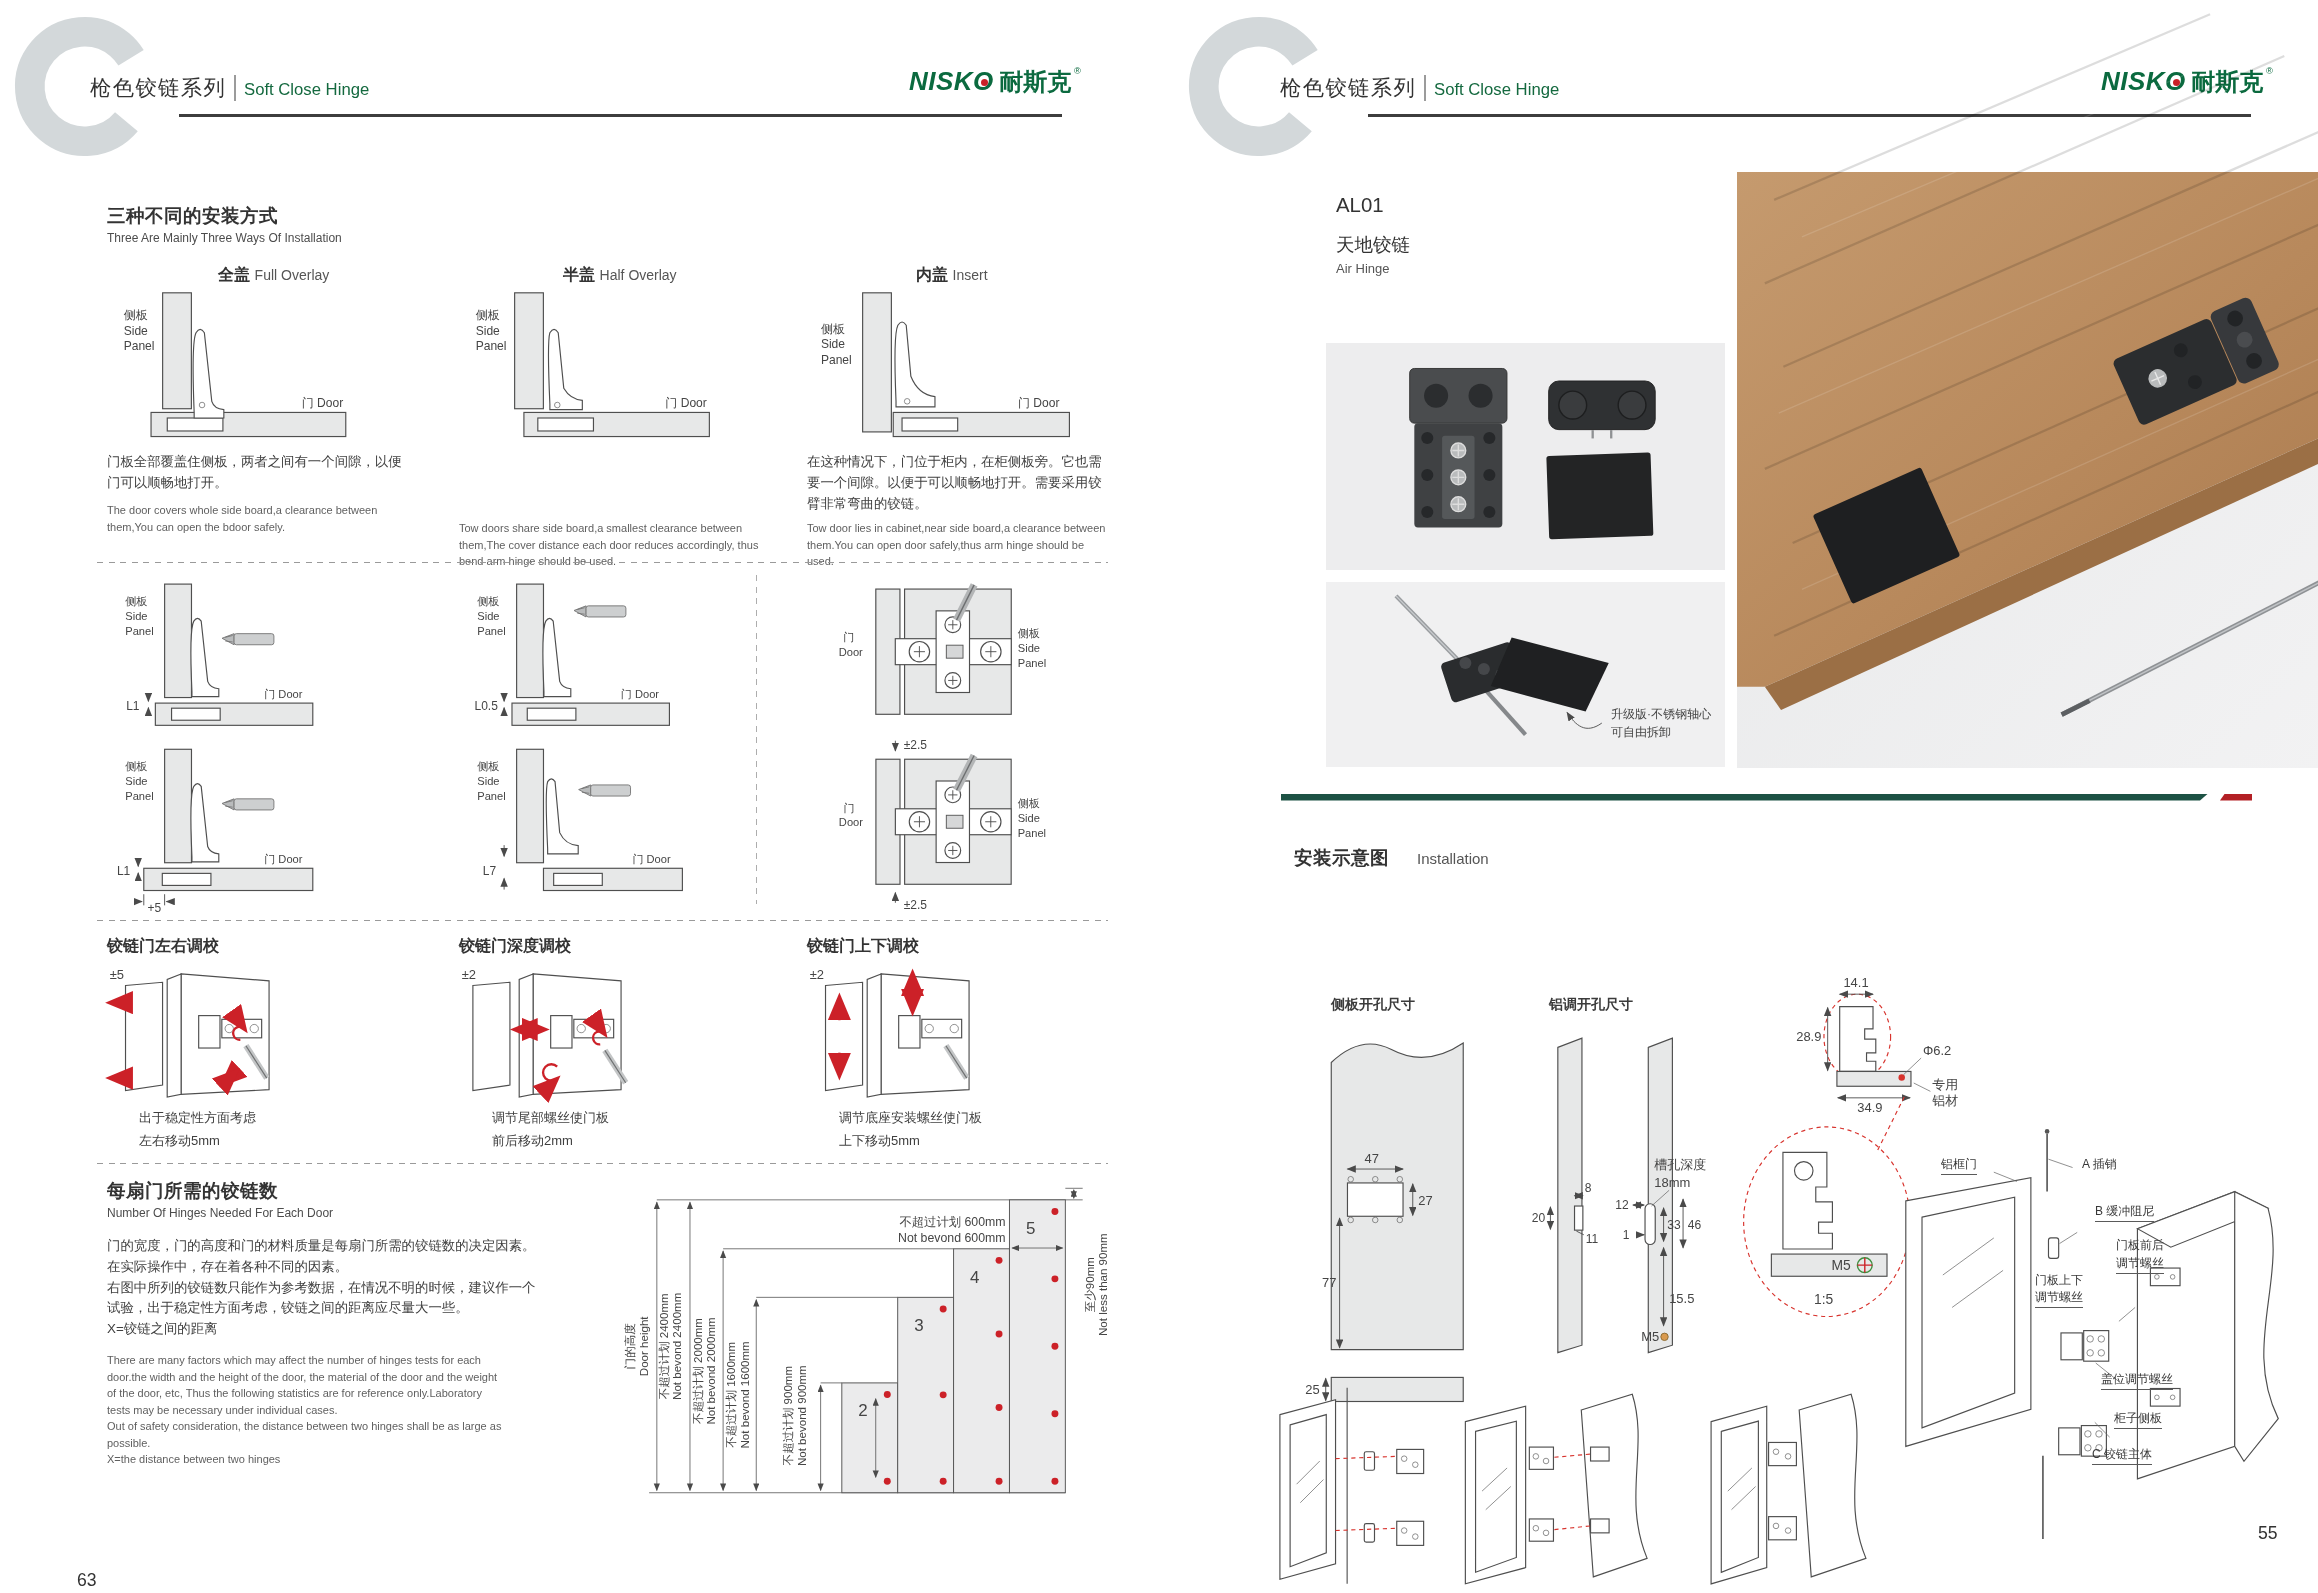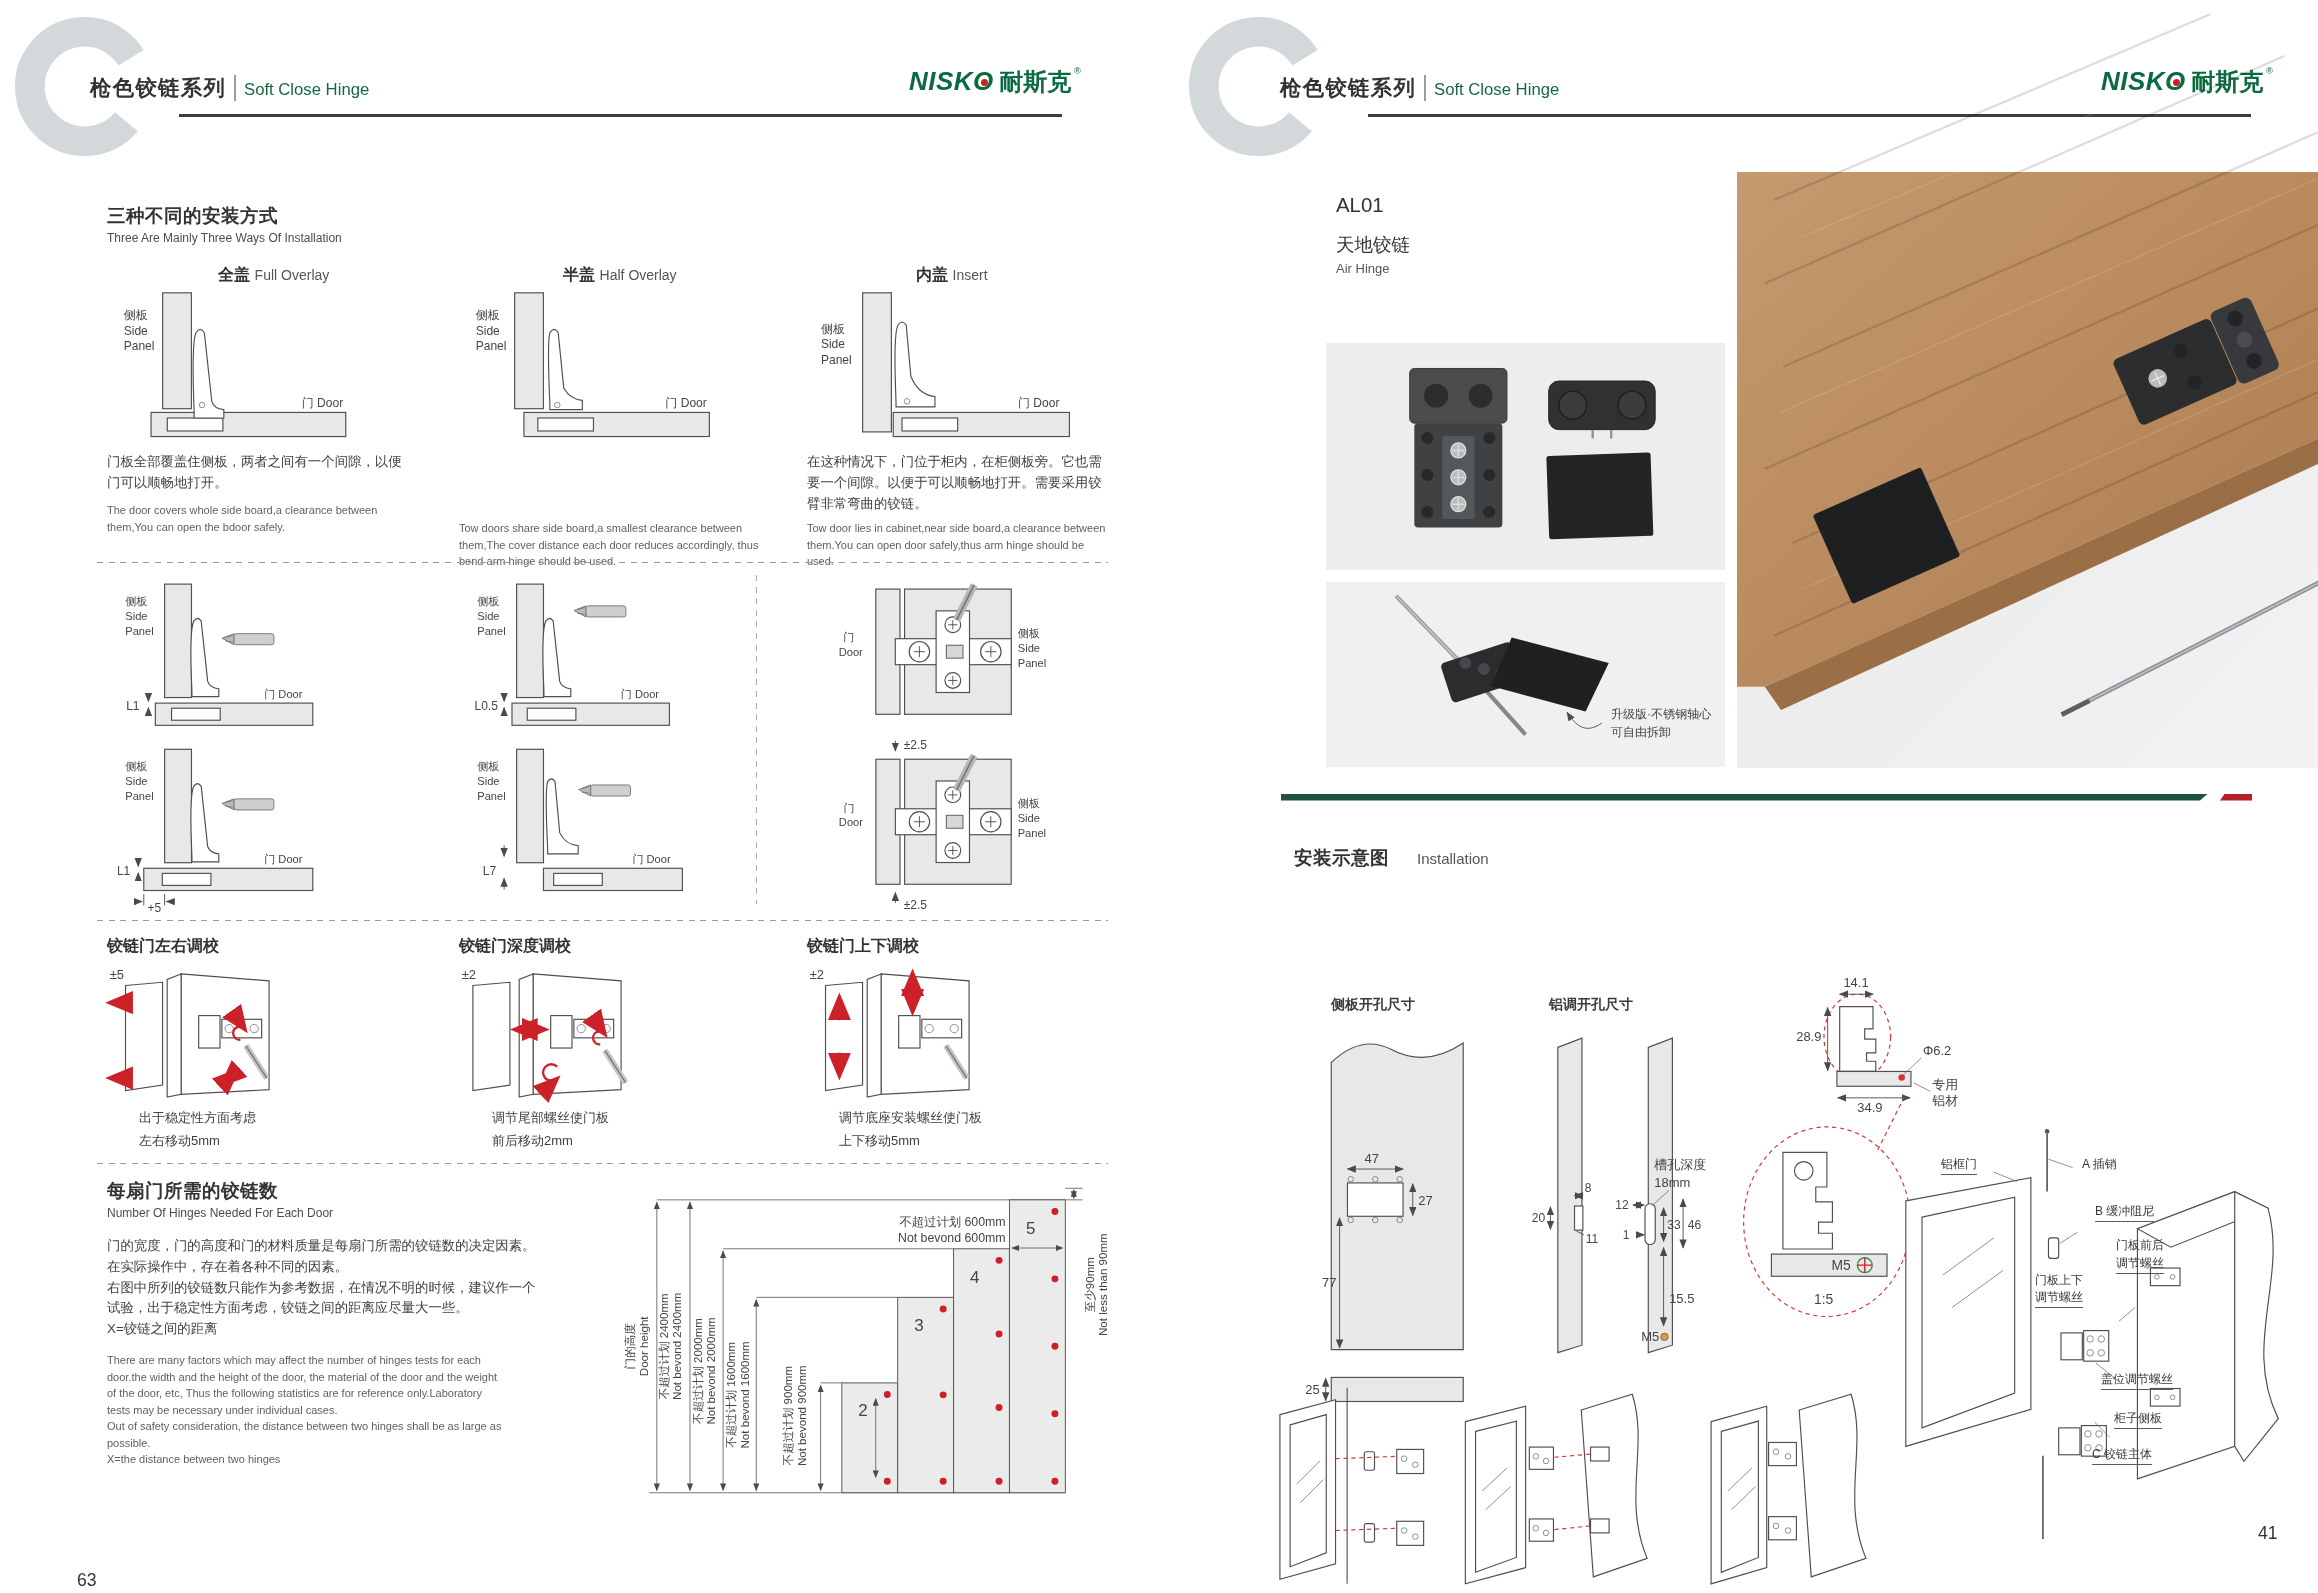--- a/index.html
+++ b/index.html
@@ -1,20 +1,20 @@
 <!DOCTYPE html>
 <html style="font-size:7.4px"><head>
 <meta charset="utf-8">
 <style>
   html,body{margin:0;padding:0;background:#fff;}
   #root{position:relative;width:2333px;height:1594px;background:#ffffff;
         font-family:"Liberation Sans","DejaVu Sans",sans-serif;color:#3d3d3d;overflow:hidden;}
   .abs{position:absolute;}
   
-  .h-title{font-size:21.3px;font-weight:bold;color:#333;letter-spacing:1.4px;}
+  .h-title{font-size:21.3px;font-weight:normal;color:#333;letter-spacing:1.4px;}
   .h-en{font-size:16.7px;color:#14693f;}
   .h-bar{width:1.9px;height:26px;background:#9b9b9b;}
   .h-rule{height:3.2px;background:#3d3d3d;}
   .logo{display:flex;align-items:flex-start;gap:2.8px;}
   .logo-en{font-size:26px;font-weight:800;color:#0b6a3f;letter-spacing:0.5px;font-style:italic;}
   .logo-cn{font-size:24px;font-weight:800;color:#0b6a3f;}
   .logo-reg{font-size:9.3px;color:#0b6a3f;}
   .logo-dot{width:7.4px;height:7.4px;border-radius:50%;background:#c92127;display:inline-block;margin-left:-16px;margin-right:8.3px;margin-top:13px;}
   
   .sec-title{font-size:18.5px;font-weight:bold;color:#333;letter-spacing:0.5px;}
@@ -722,16 +722,16 @@
           <circle class="lnt" cx="1100" cy="150" r="6" fill="none"></circle>
           <circle class="lnt" cx="1126" cy="160" r="6" fill="none"></circle>
         <rect class="wt" x="1084" y="290" width="60" height="50"></rect>
           <circle class="lnt" cx="1100" cy="310" r="6" fill="none"></circle>
           <circle class="lnt" cx="1126" cy="320" r="6" fill="none"></circle>
       </g>
       <path class="wt" d="M1150,60 L1262,26 C1298,140 1240,250 1294,380 L1176,420 Z" fill="#f4f4f5"></path>
     </g>
   </svg>
 
-  <div class="abs pagenum" style="left:2258px;top:1523px">41</div>
+  <div class="abs pagenum" style="left:2258px;top:1523px">55</div>
 
 </div>
 
 
 </body></html>

